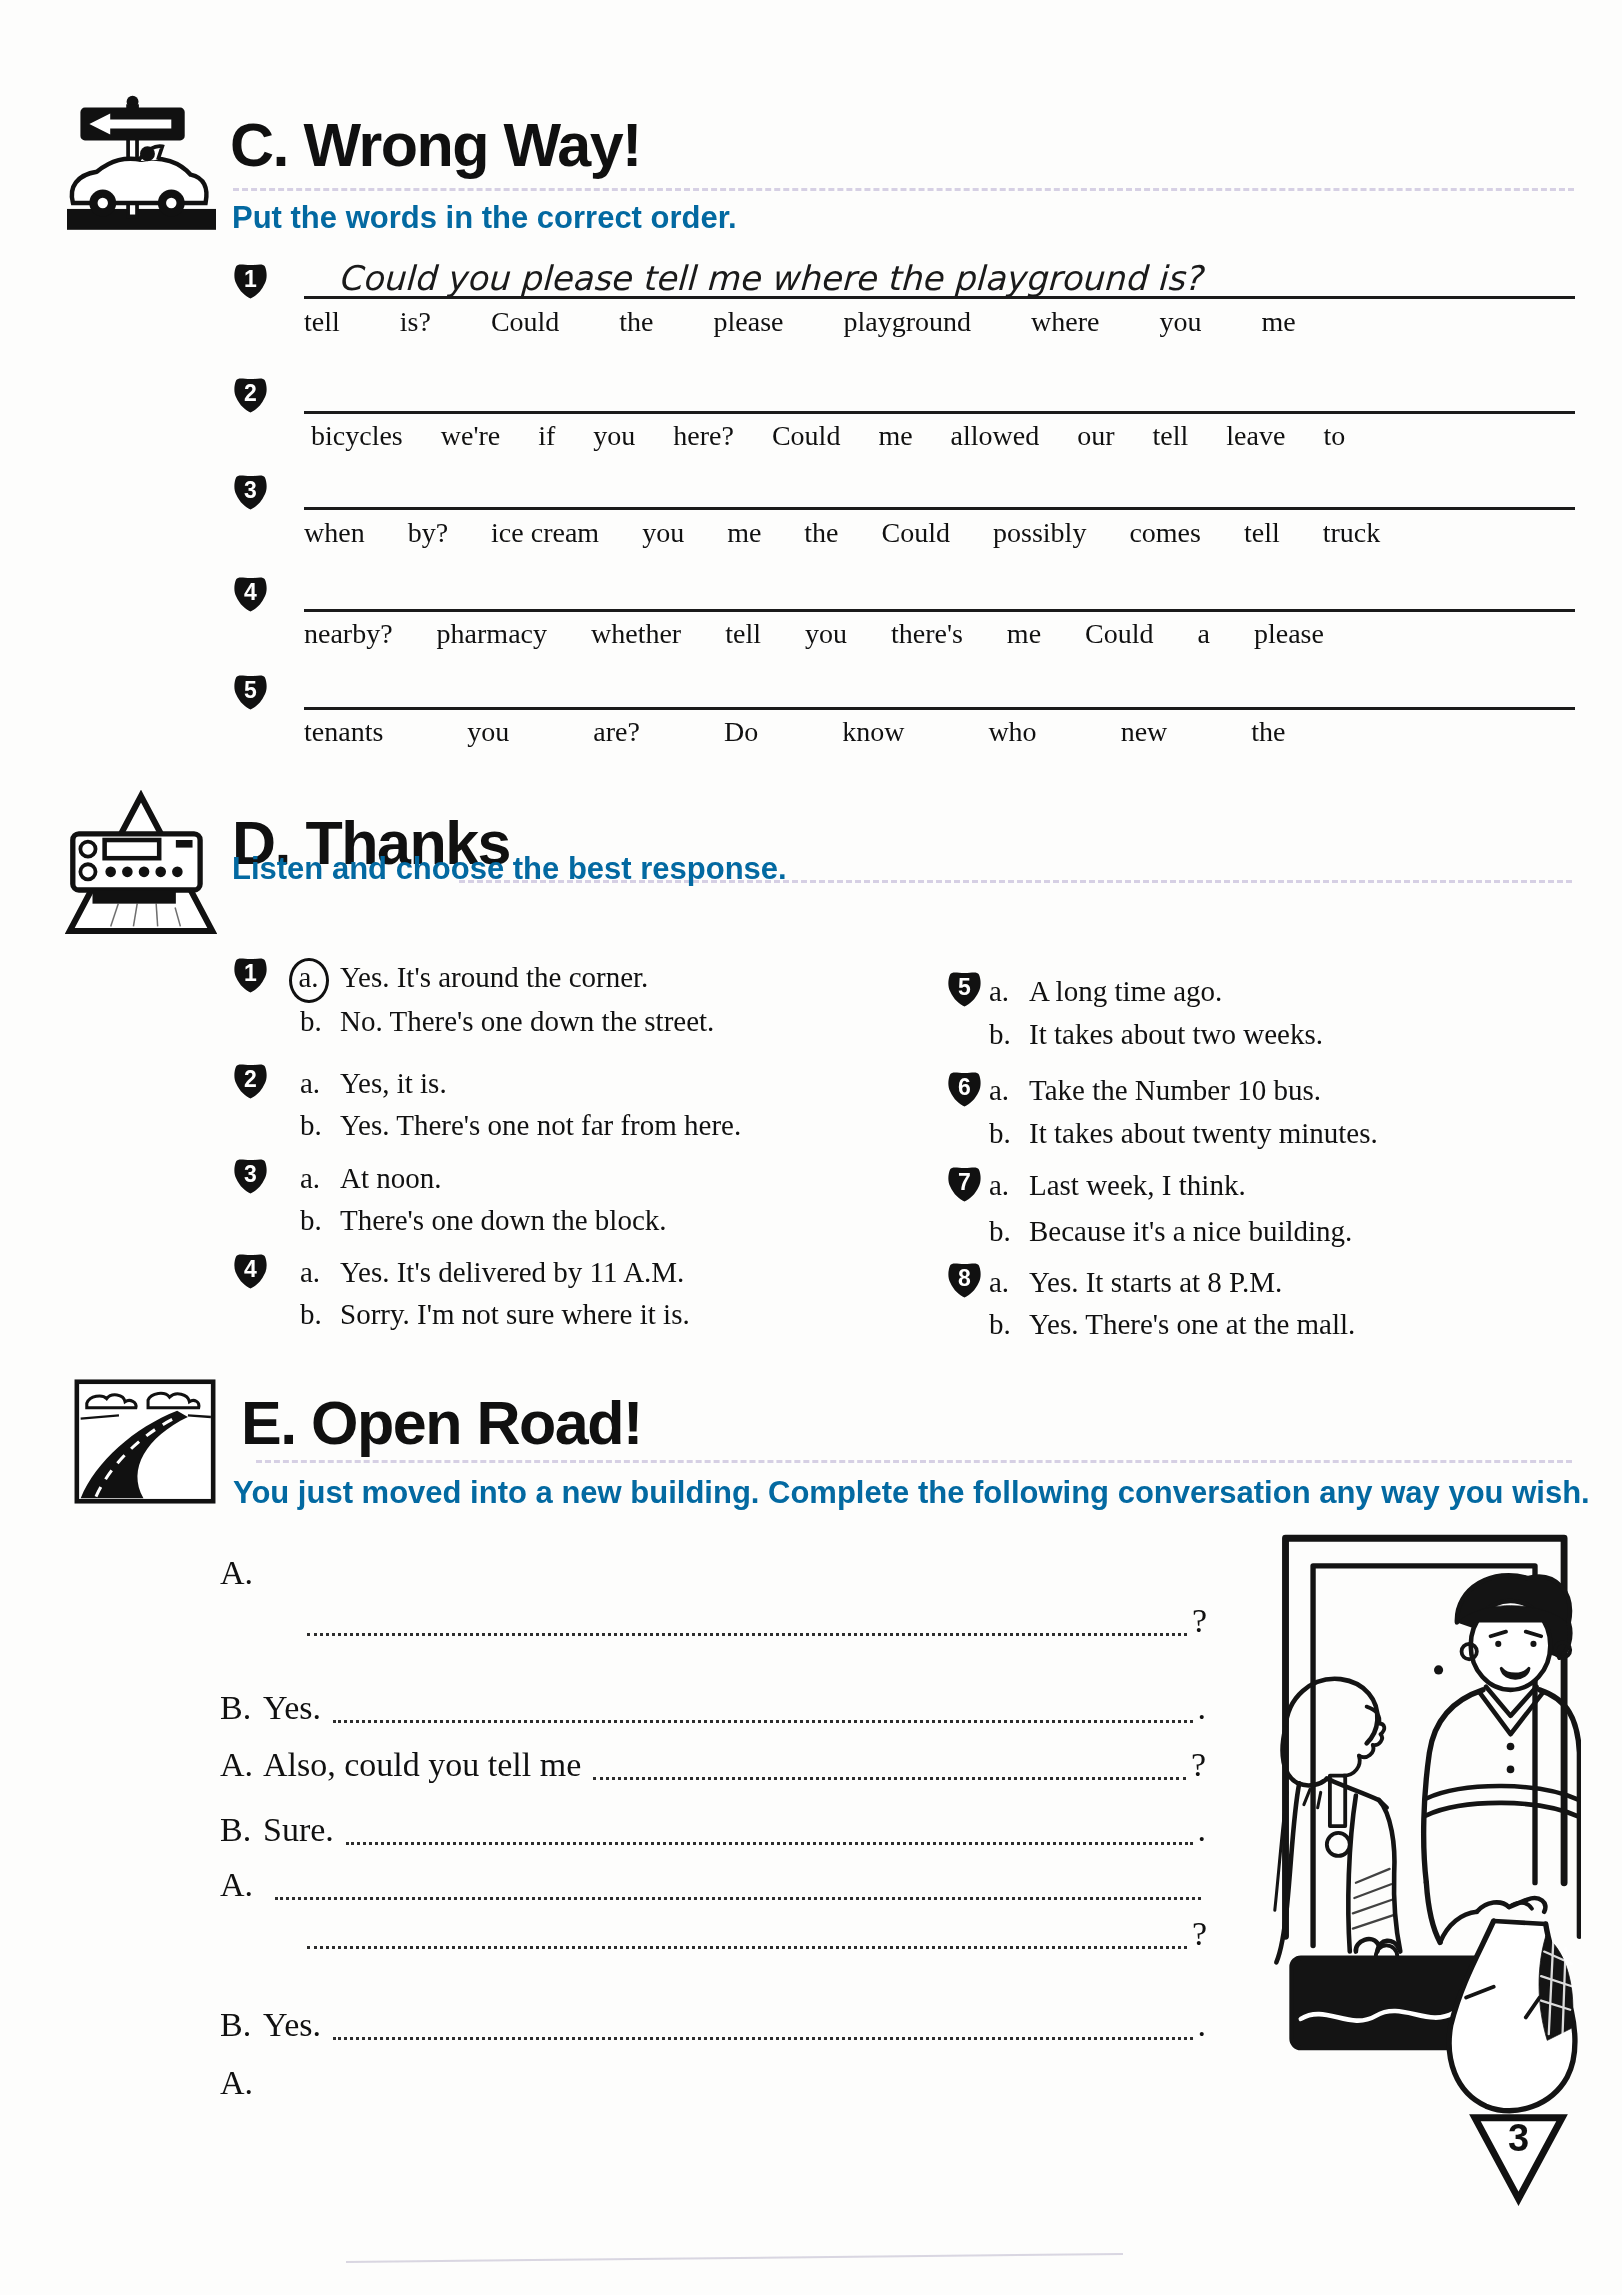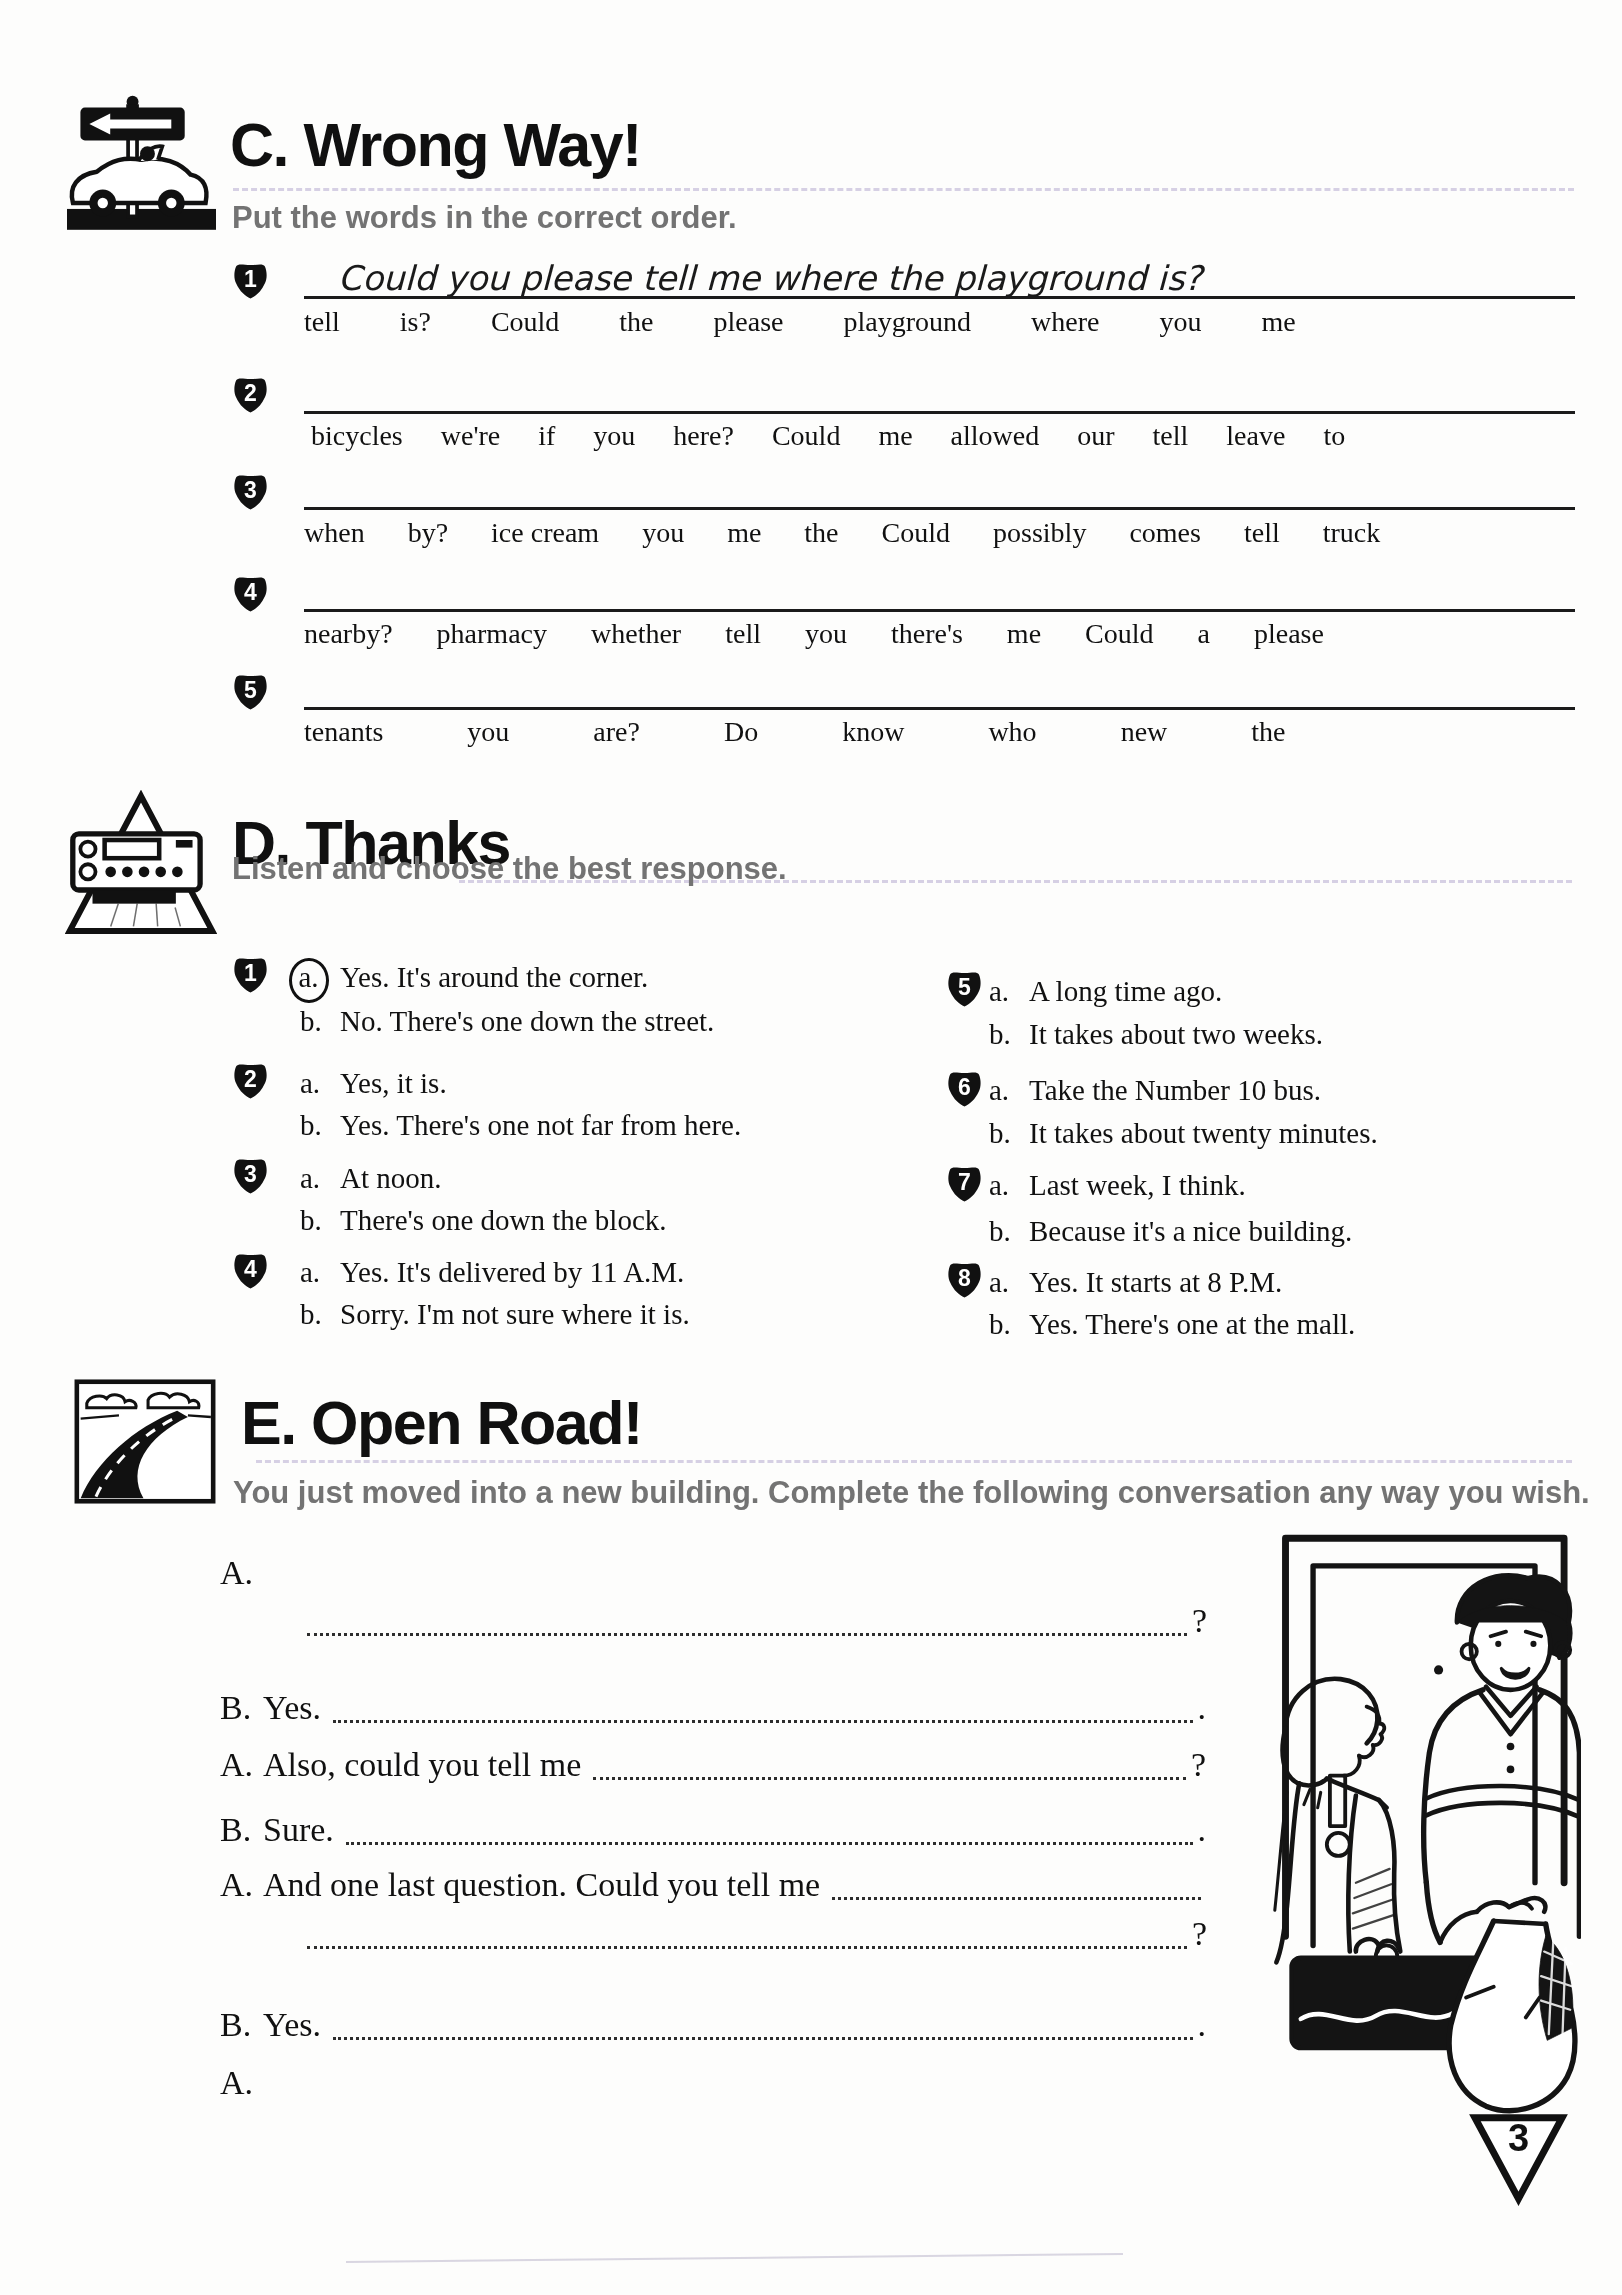--- a/index.html
+++ b/index.html
@@ -16,21 +16,21 @@
   .sec-title {
     position:absolute;
     font:bold 61px/1 "Liberation Sans", sans-serif;
     letter-spacing:-1.5px;
     color:#101010;
     white-space:nowrap;
   }
   .sec-instr {
     position:absolute;
     font:bold 31px/1.15 "Liberation Sans", sans-serif;
-    color:#737373;
+    color:#0369a1;
     white-space:nowrap;
   }
   .artifact {
     position:absolute;
     height:0;
     border-top:3.1px dashed rgba(146,128,186,0.45);
     opacity:.8;
   }
 
   
@@ -411,21 +411,20 @@
   <span class="endmark">?</span>
 </div>
 <div class="convrow" style="left:220px;top:1810px;width:986px">
   <span class="sp-label">B.</span>
   <span class="sp-text">Sure.</span>
   <span class="dots"></span>
   <span class="endmark">.</span>
 </div>
 <div class="convrow" style="left:220px;top:1865px;width:986px">
   <span class="sp-label">A.</span>
-  <span class="sp-text">And one last question.  Could you tell me</span>
   <span class="dots"></span>
   <span class="endmark"></span>
 </div>
 <div class="convrow" style="left:295px;top:1914px;width:912px">
   <span class="dots"></span>
   <span class="endmark">?</span>
 </div>
 <div class="convrow" style="left:220px;top:2005px;width:986px">
   <span class="sp-label">B.</span>
   <span class="sp-text">Yes.</span>

